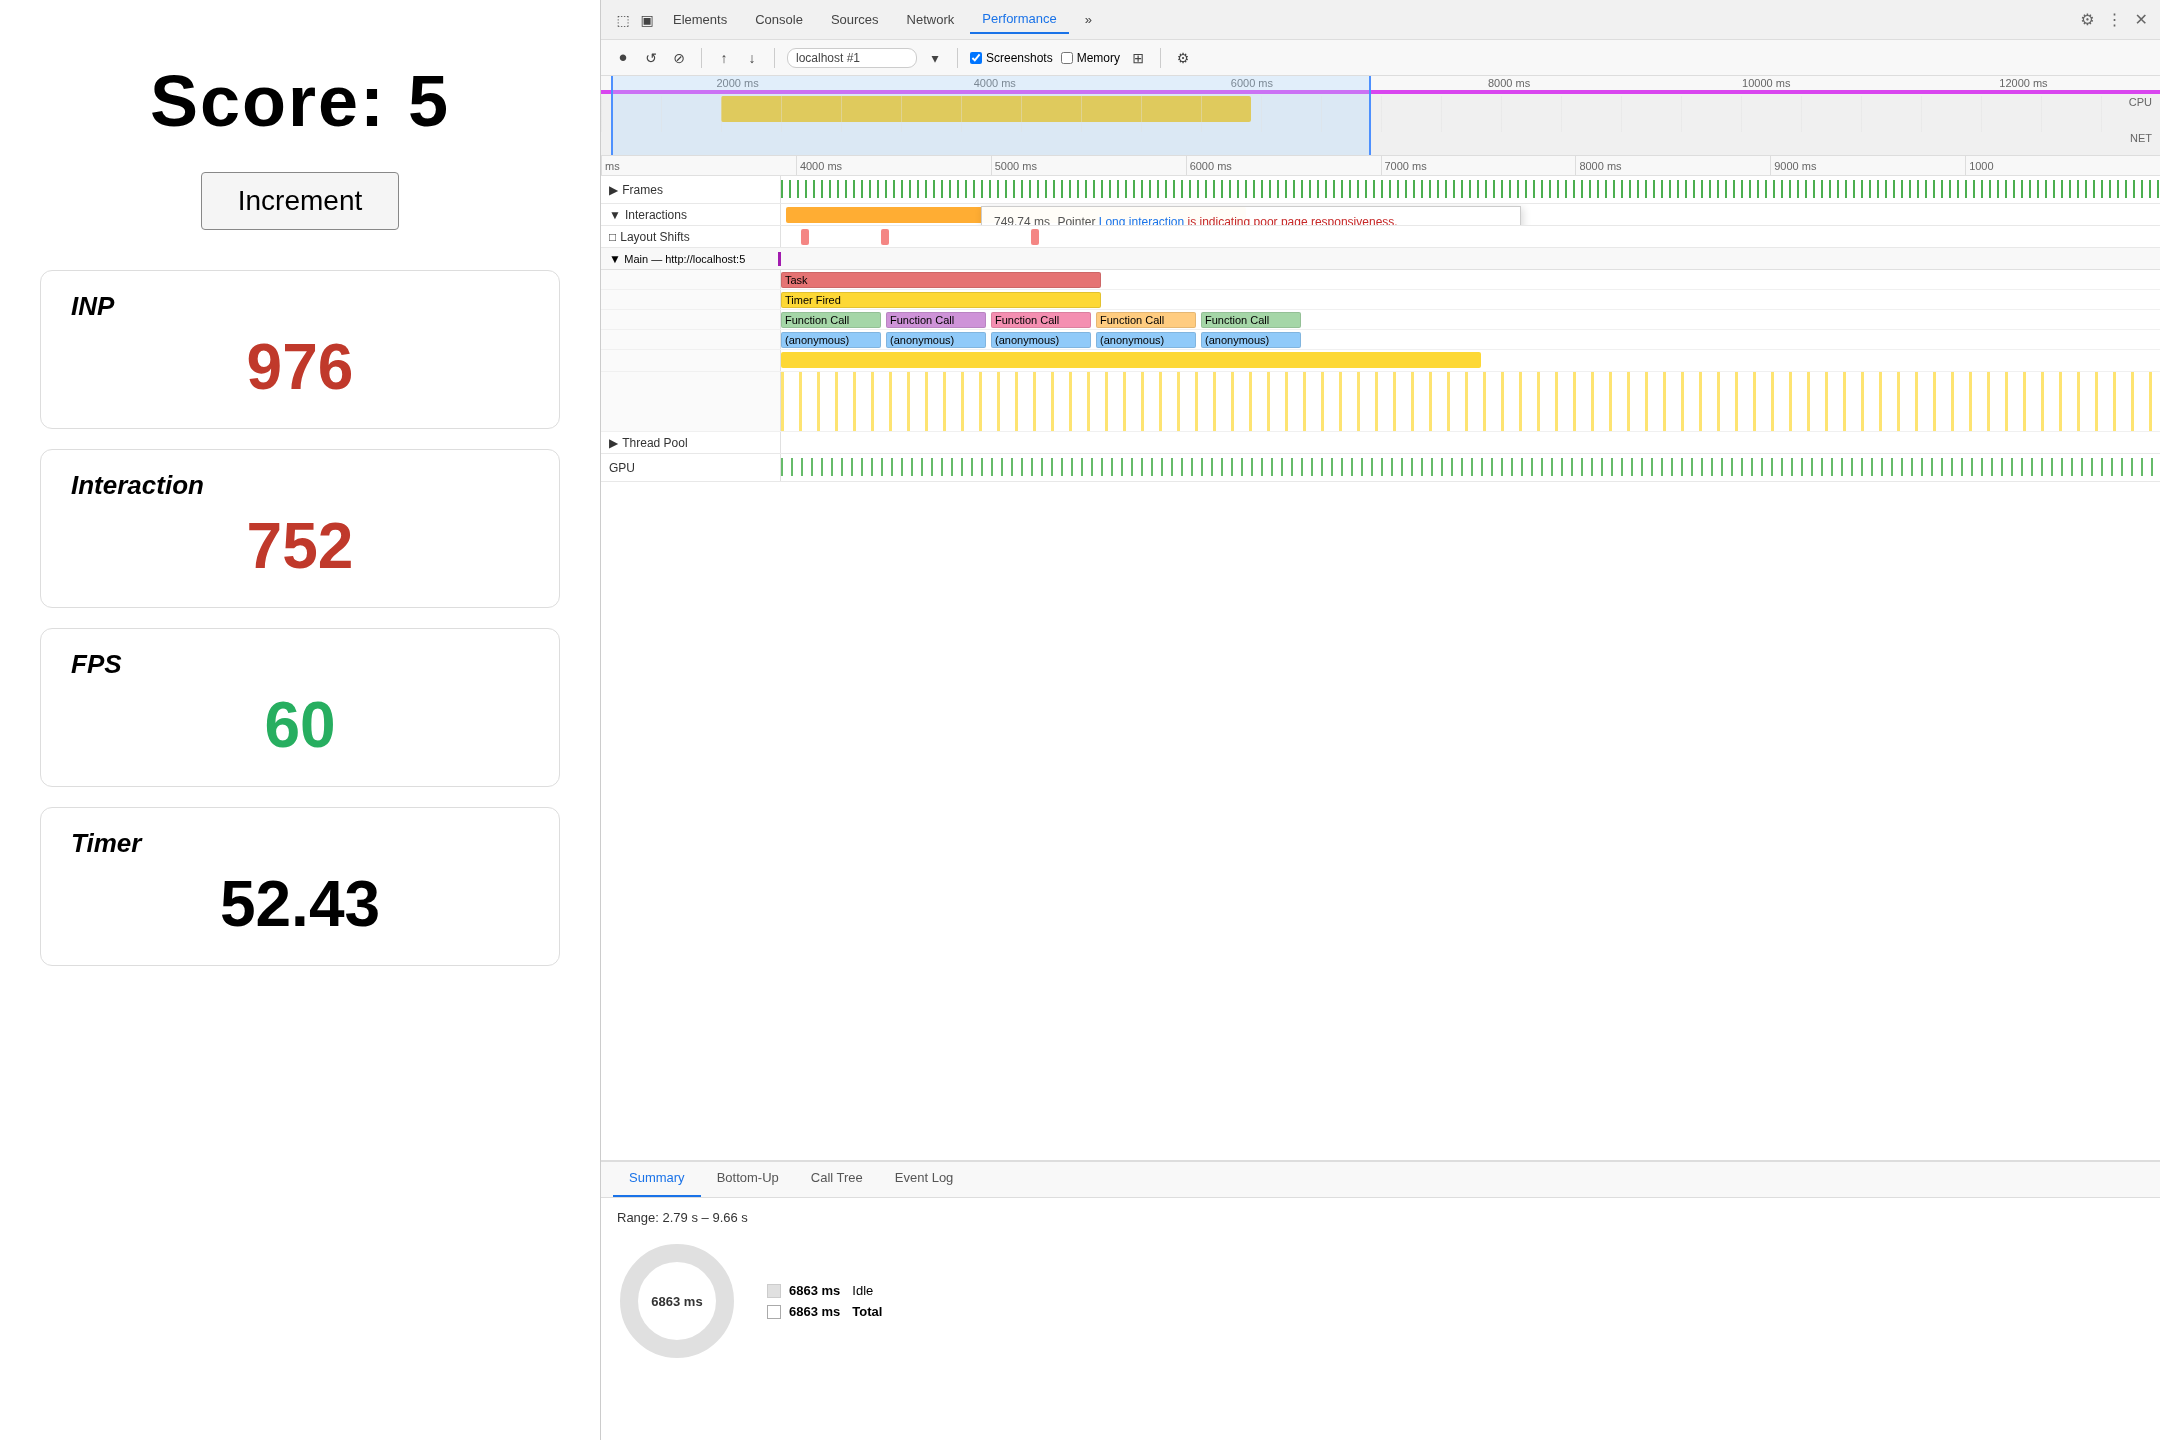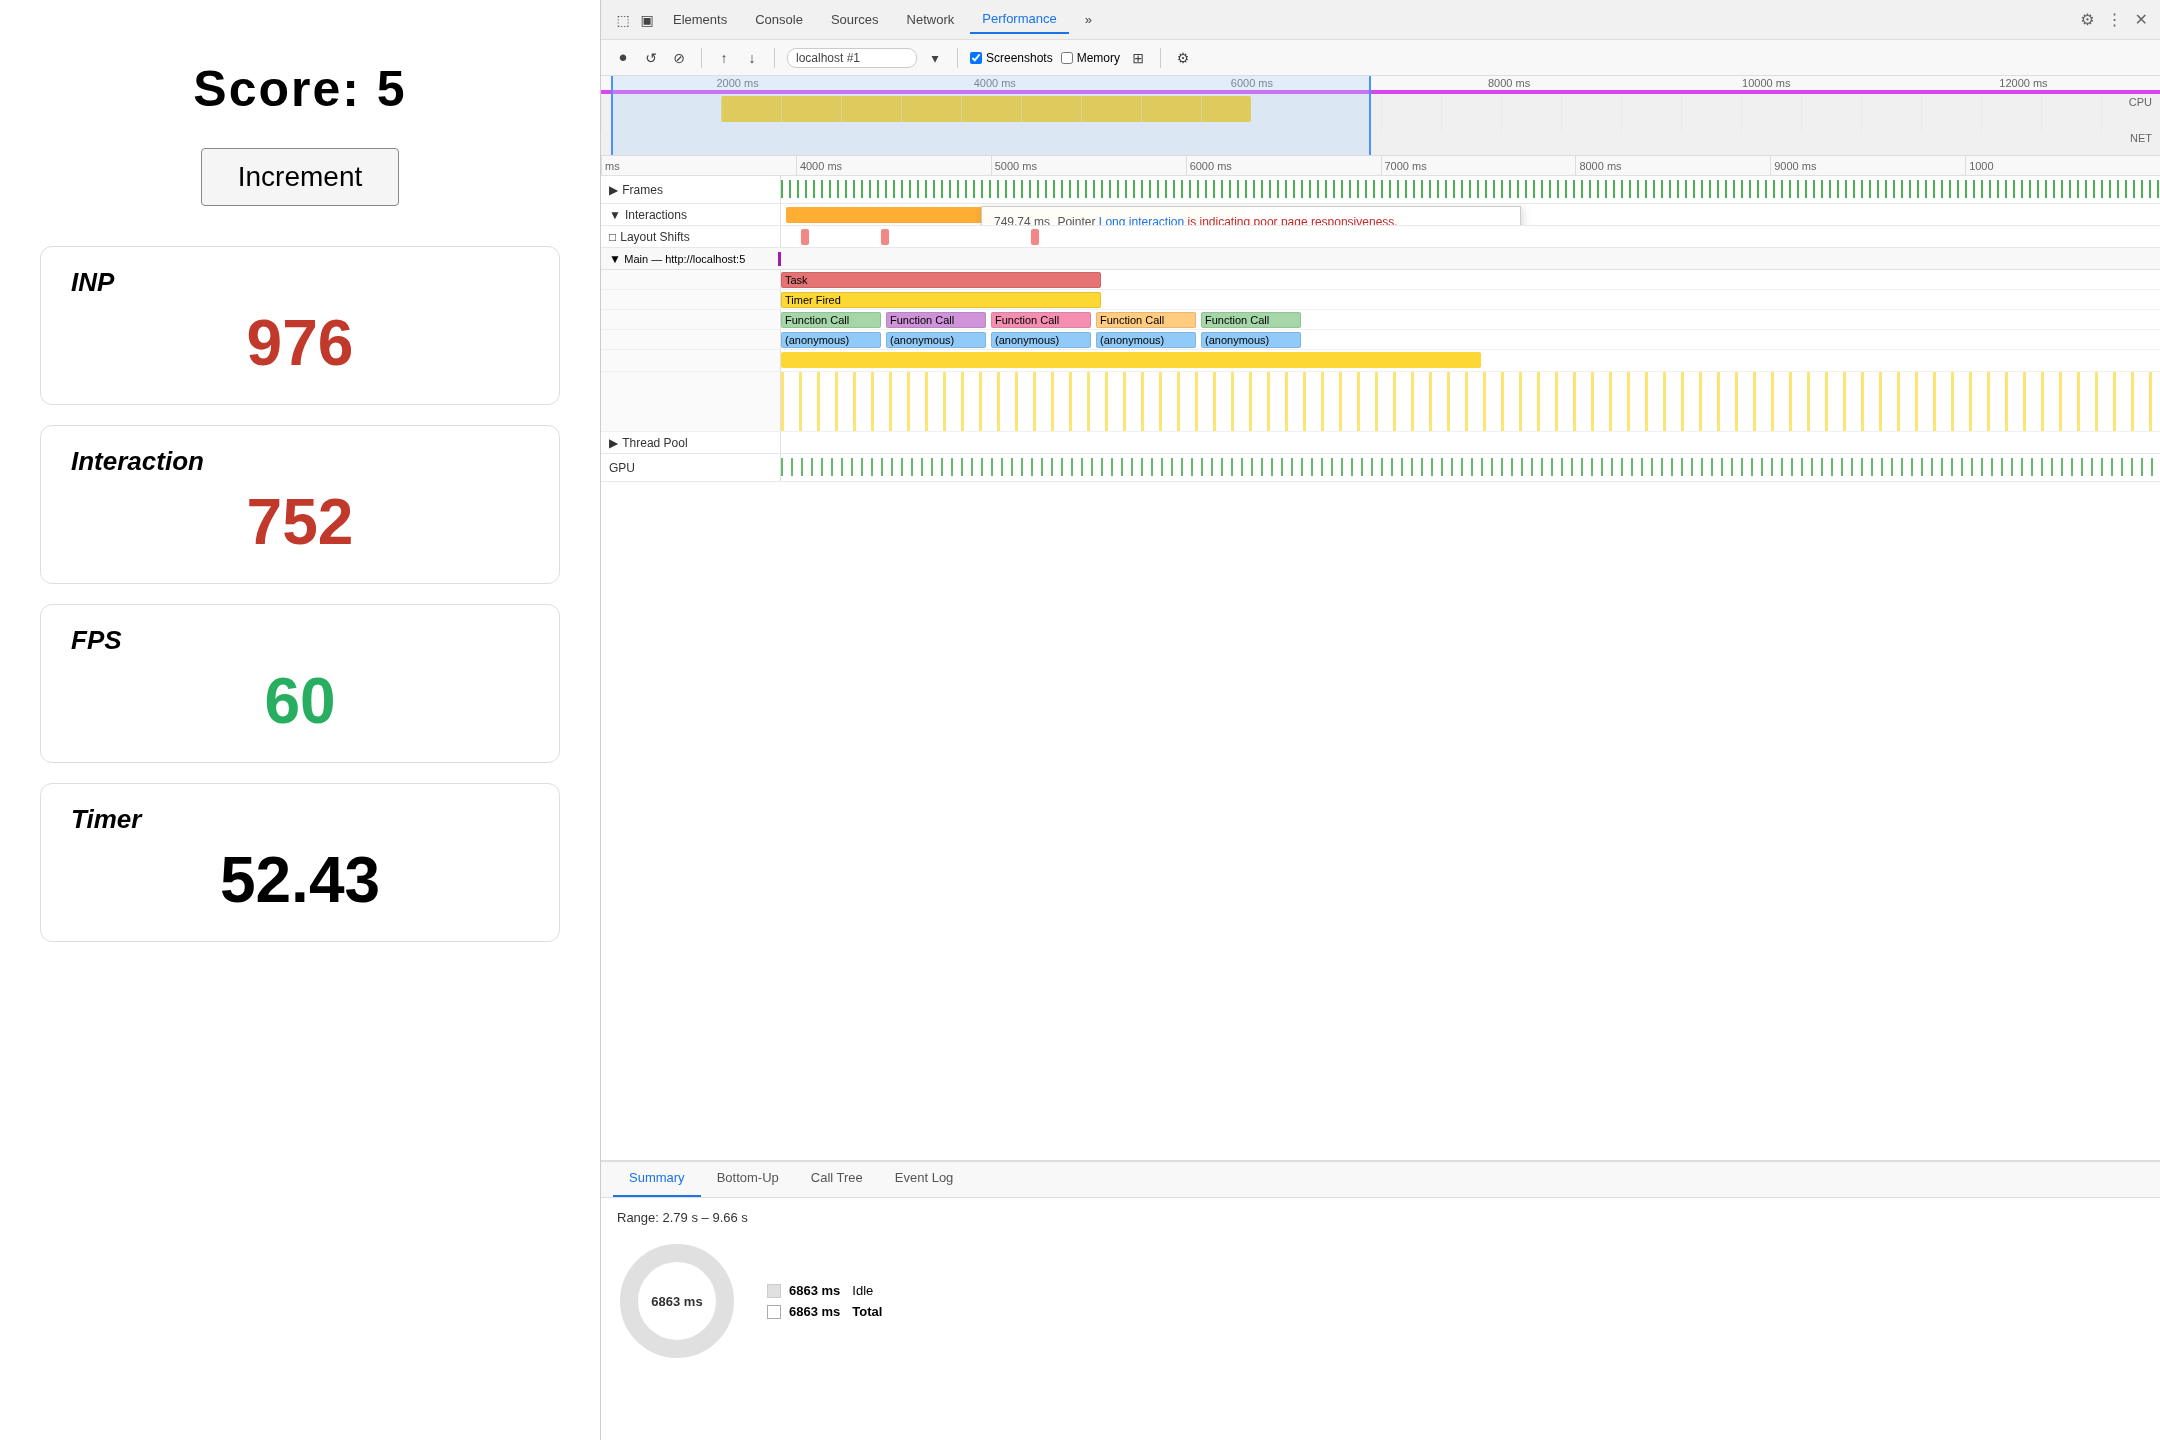--- a/index.html
+++ b/index.html
@@ -15,21 +15,21 @@
     
     .left-panel {
       width: 600px;
       padding: 60px 40px;
       display: flex;
       flex-direction: column;
       align-items: center;
       gap: 20px;
     }
     .score-title {
-      font-size: 50px;
+      font-size: 72px;
       font-weight: 900;
       letter-spacing: 2px;
       margin-bottom: 10px;
     }
     .increment-btn {
       border: 1px solid #888;
       background: #f5f5f5;
       padding: 12px 36px;
       font-size: 28px;
       cursor: pointer;

